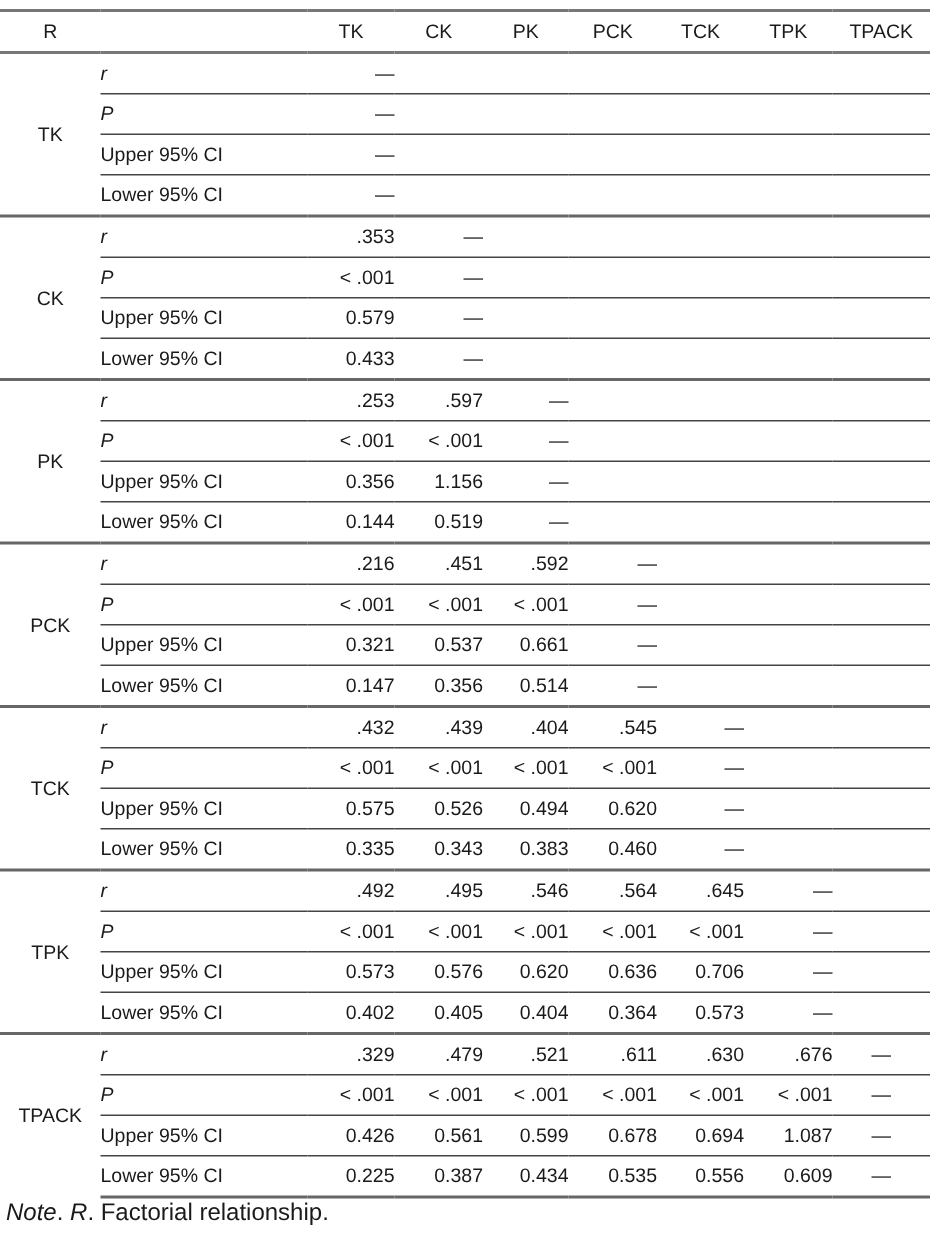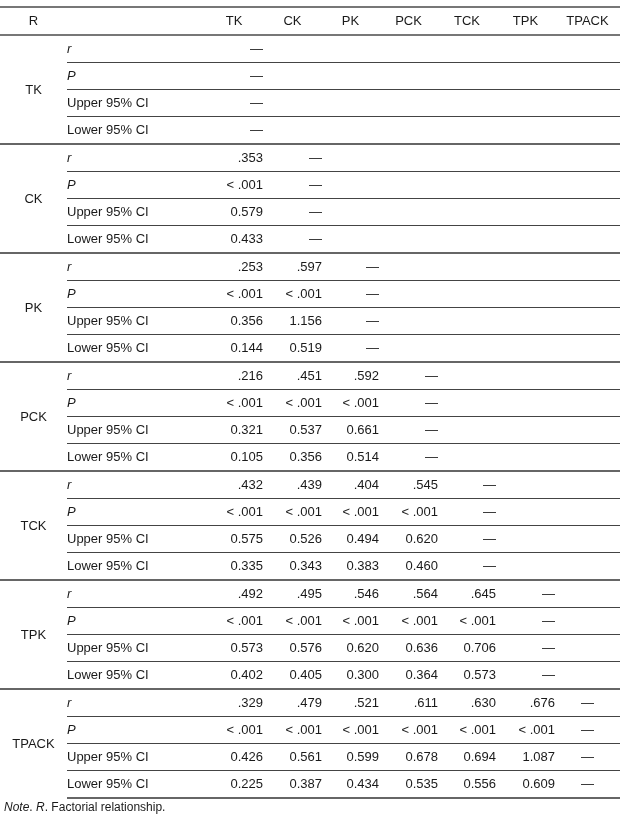--- a/index.html
+++ b/index.html
@@ -9,21 +9,21 @@
     table.corr thead th { font-weight:normal; border-top:2px solid #777; border-bottom:2px solid #777; text-align:center; height:26px; }
     td.grp { text-align:center; vertical-align:middle; }
     td.stat { padding-left:9px; text-align:left; }
     td.num { text-align:right; padding-right:6px; }
     td.last { text-align:center; }
     tr.sub td.stat, tr.sub td.num, tr.sub td.last, tr.sub td.pad { border-top:1.5px solid #444; }
     tr.grpstart td { border-top:2px solid #666; }
     tbody tr:last-child td, tr.grpend td { }
     table.corr tbody.endb tr:last-child td { border-bottom:2px solid #666; }
     .it { font-style:italic; }
-    .note { position:absolute; left:4px; top:800px; font-size:12px; }
+    .note { position:absolute; left:4px; top:800px; font-size:16px; }
   </style>
 </head>
 <body>
 
 <table class="corr">
   <colgroup>
     <col style="width:67px">
       <col style="width:138px">
     <col style="width:58px">
       <col style="width:59px">
@@ -196,21 +196,21 @@
         <td class="num">0.321</td>
         <td class="num">0.537</td>
         <td class="num">0.661</td>
         <td class="num">—</td>
         <td class="num"></td>
         <td class="num"></td>
         <td class="last"></td>
       </tr>
       <tr class="sub">
         <td class="stat">Lower 95% CI</td>
-        <td class="num">0.105</td>
+        <td class="num">0.147</td>
         <td class="num">0.356</td>
         <td class="num">0.514</td>
         <td class="num">—</td>
         <td class="num"></td>
         <td class="num"></td>
         <td class="last"></td>
       </tr>
       <tr class="grpstart">
         <td class="grp" rowspan="4">TCK</td>
         <td class="stat it">r</td>
@@ -280,21 +280,21 @@
         <td class="num">0.620</td>
         <td class="num">0.636</td>
         <td class="num">0.706</td>
         <td class="num">—</td>
         <td class="last"></td>
       </tr>
       <tr class="sub">
         <td class="stat">Lower 95% CI</td>
         <td class="num">0.402</td>
         <td class="num">0.405</td>
-        <td class="num">0.300</td>
+        <td class="num">0.404</td>
         <td class="num">0.364</td>
         <td class="num">0.573</td>
         <td class="num">—</td>
         <td class="last"></td>
       </tr>
       <tr class="grpstart">
         <td class="grp" rowspan="4">TPACK</td>
         <td class="stat it">r</td>
         <td class="num">.329</td>
         <td class="num">.479</td>

